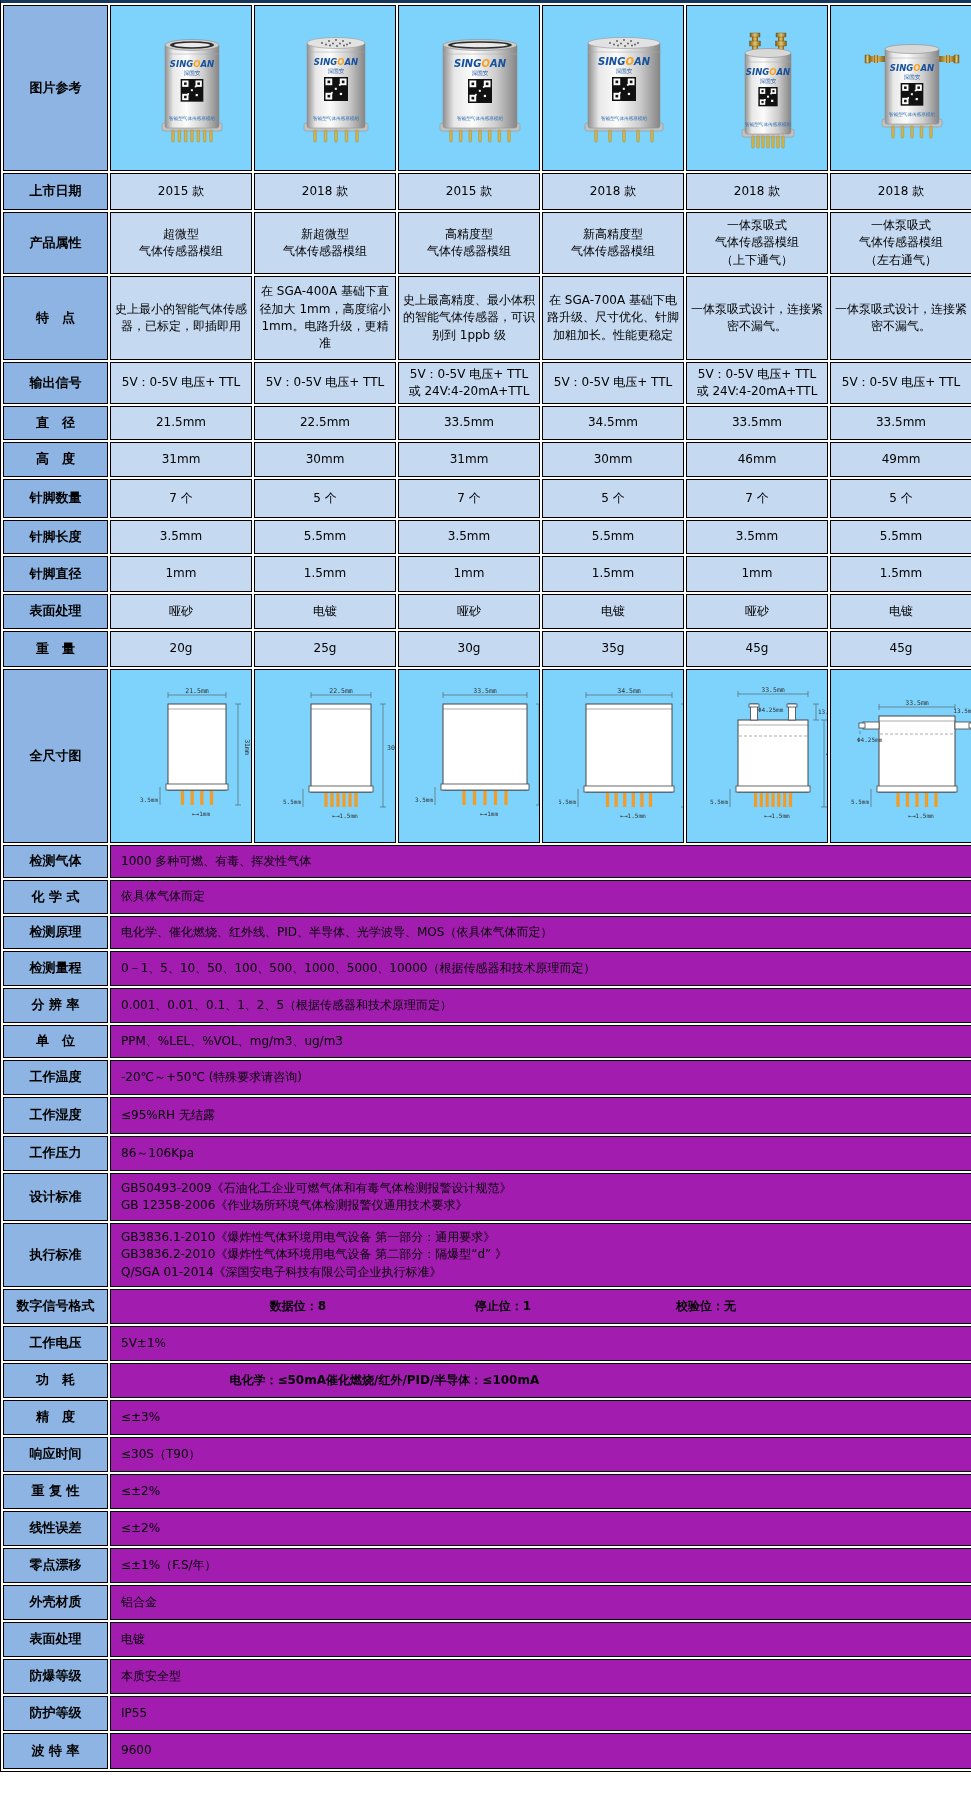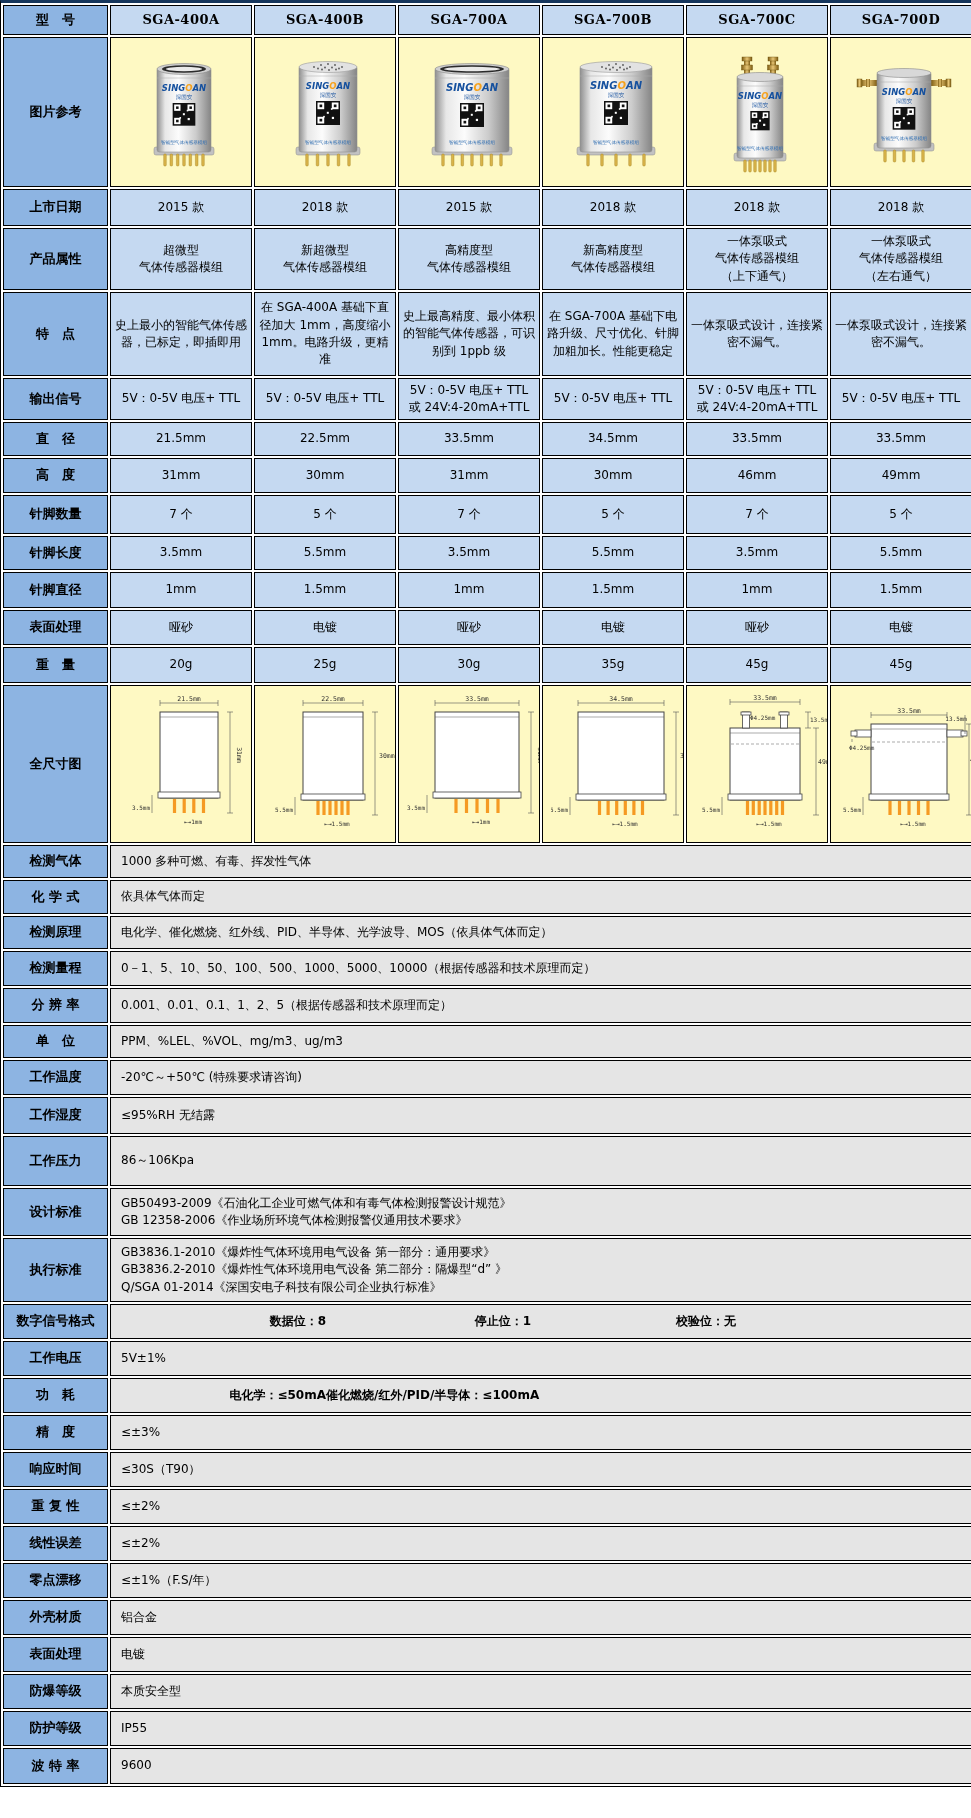--- a/index.html
+++ b/index.html
@@ -4,51 +4,42 @@
 <style>
   html,body{margin:0;padding:0;background:#fff;}
   body{width:971px;font-family:"DejaVu Sans","Liberation Sans",sans-serif;color:#000;}
   .page{width:971px;background:#fff;}
   table.spec{border-collapse:separate;border-spacing:2px;table-layout:fixed;width:969px;
     background:#fff;border:1px solid #000;border-top:3px solid #16365c;}
   td{border:1px solid #000;vertical-align:middle;text-align:center;font-size:12px;
      padding:2px 4px;overflow:hidden;white-space:pre-line;line-height:1.45;}
   td.label{background:#8DB4E2;font-weight:bold;font-size:13px;color:#000;}
   td.val{background:#C5D9F1;}
-  td.white{background:#fef9c3;padding:8px;}
+  td.white{background:#7dd3fc;padding:16px;}
   td.model{background:#C5D9F1;font-weight:bold;font-size:13px;
      font-family:"DejaVu Serif","Liberation Serif",serif;letter-spacing:.5px;}
-  td.fullval{background:#e5e5e5;text-align:left;padding-left:10px;}
+  td.fullval{background:#a21caf;text-align:left;padding-left:10px;}
   .seg{display:inline-block;min-width:205px;text-align:right;font-weight:bold;}
   svg{display:block;margin:0 auto;}
 </style>
 </head>
 <body>
 
 <div class="page">
   <table class="spec" id="spec-table">
     <colgroup>
       <col style="width:105px">
       <col style="width:142px">
         <col style="width:142px">
         <col style="width:142px">
       <col style="width:142px">
         <col style="width:142px">
         <col style="width:142px">
     </colgroup>
     <tbody id="spec-body">
-        <tr style="height: 30px;">
-          <td class="label">型　号</td>
-          <td class="model">SGA-400A</td>
-          <td class="model">SGA-400B</td>
-          <td class="model">SGA-700A</td>
-          <td class="model">SGA-700B</td>
-          <td class="model">SGA-700C</td>
-          <td class="model">SGA-700D</td>
-        </tr>
         <tr style="height: 136px;">
           <td class="label">图片参考</td>
           <td class="white"><svg width="132" height="132" viewBox="0 0 132 132">
               <defs>
                 <linearGradient id="mg0" x1="0" y1="0" x2="1" y2="0">
                   <stop offset="0" stop-color="#8f8f8f"></stop>
                   <stop offset="0.15" stop-color="#e7e7e7"></stop>
                   <stop offset="0.4" stop-color="#fcfcfc"></stop>
                   <stop offset="0.72" stop-color="#cccccc"></stop>
                   <stop offset="1" stop-color="#858585"></stop>
@@ -610,21 +601,21 @@
           <td class="fullval" colspan="6">PPM、%LEL、%VOL、mg/m3、ug/m3</td>
         </tr>
         <tr style="height: 35px;">
           <td class="label">工作温度</td>
           <td class="fullval" colspan="6">-20℃～+50℃ (特殊要求请咨询)</td>
         </tr>
         <tr style="height: 37px;">
           <td class="label">工作湿度</td>
           <td class="fullval" colspan="6">≤95%RH 无结露</td>
         </tr>
-        <tr style="height: 50px;">
+        <tr style="height: 35px;">
           <td class="label">工作压力</td>
           <td class="fullval" colspan="6">86～106Kpa</td>
         </tr>
         <tr style="height: 48px;">
           <td class="label">设计标准</td>
           <td class="fullval" colspan="6">GB50493-2009《石油化工企业可燃气体和有毒气体检测报警设计规范》
 GB 12358-2006《作业场所环境气体检测报警仪通用技术要求》</td>
         </tr>
         <tr style="height: 64px;">
           <td class="label">执行标准</td>

